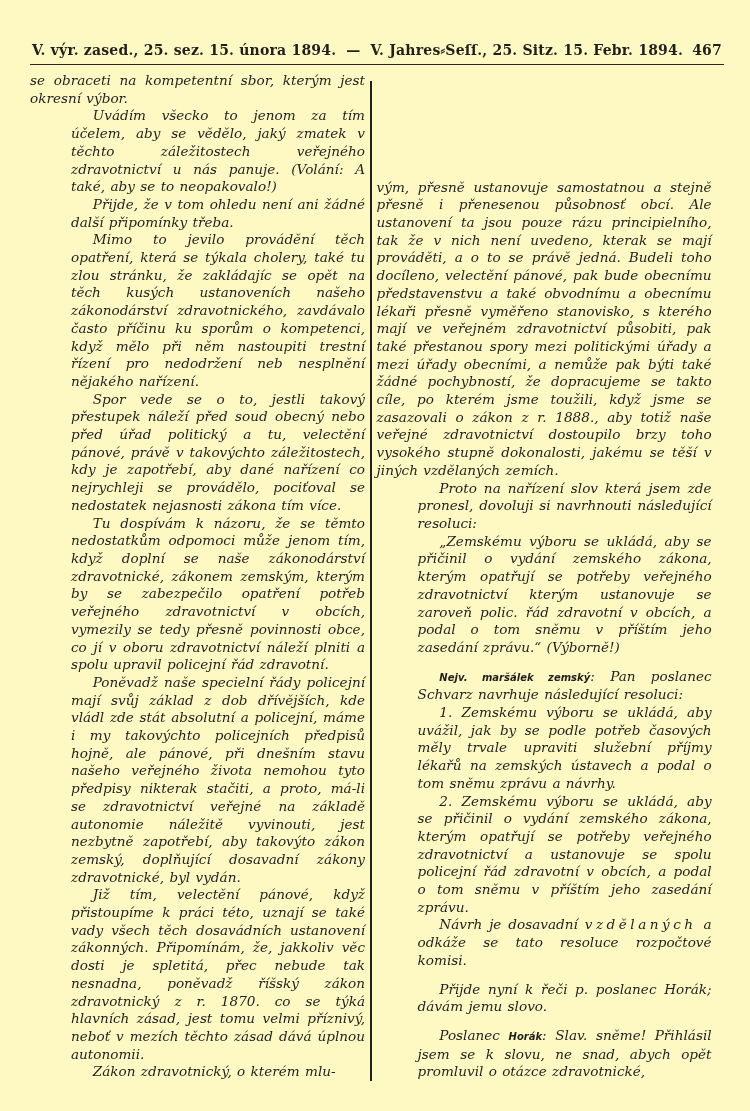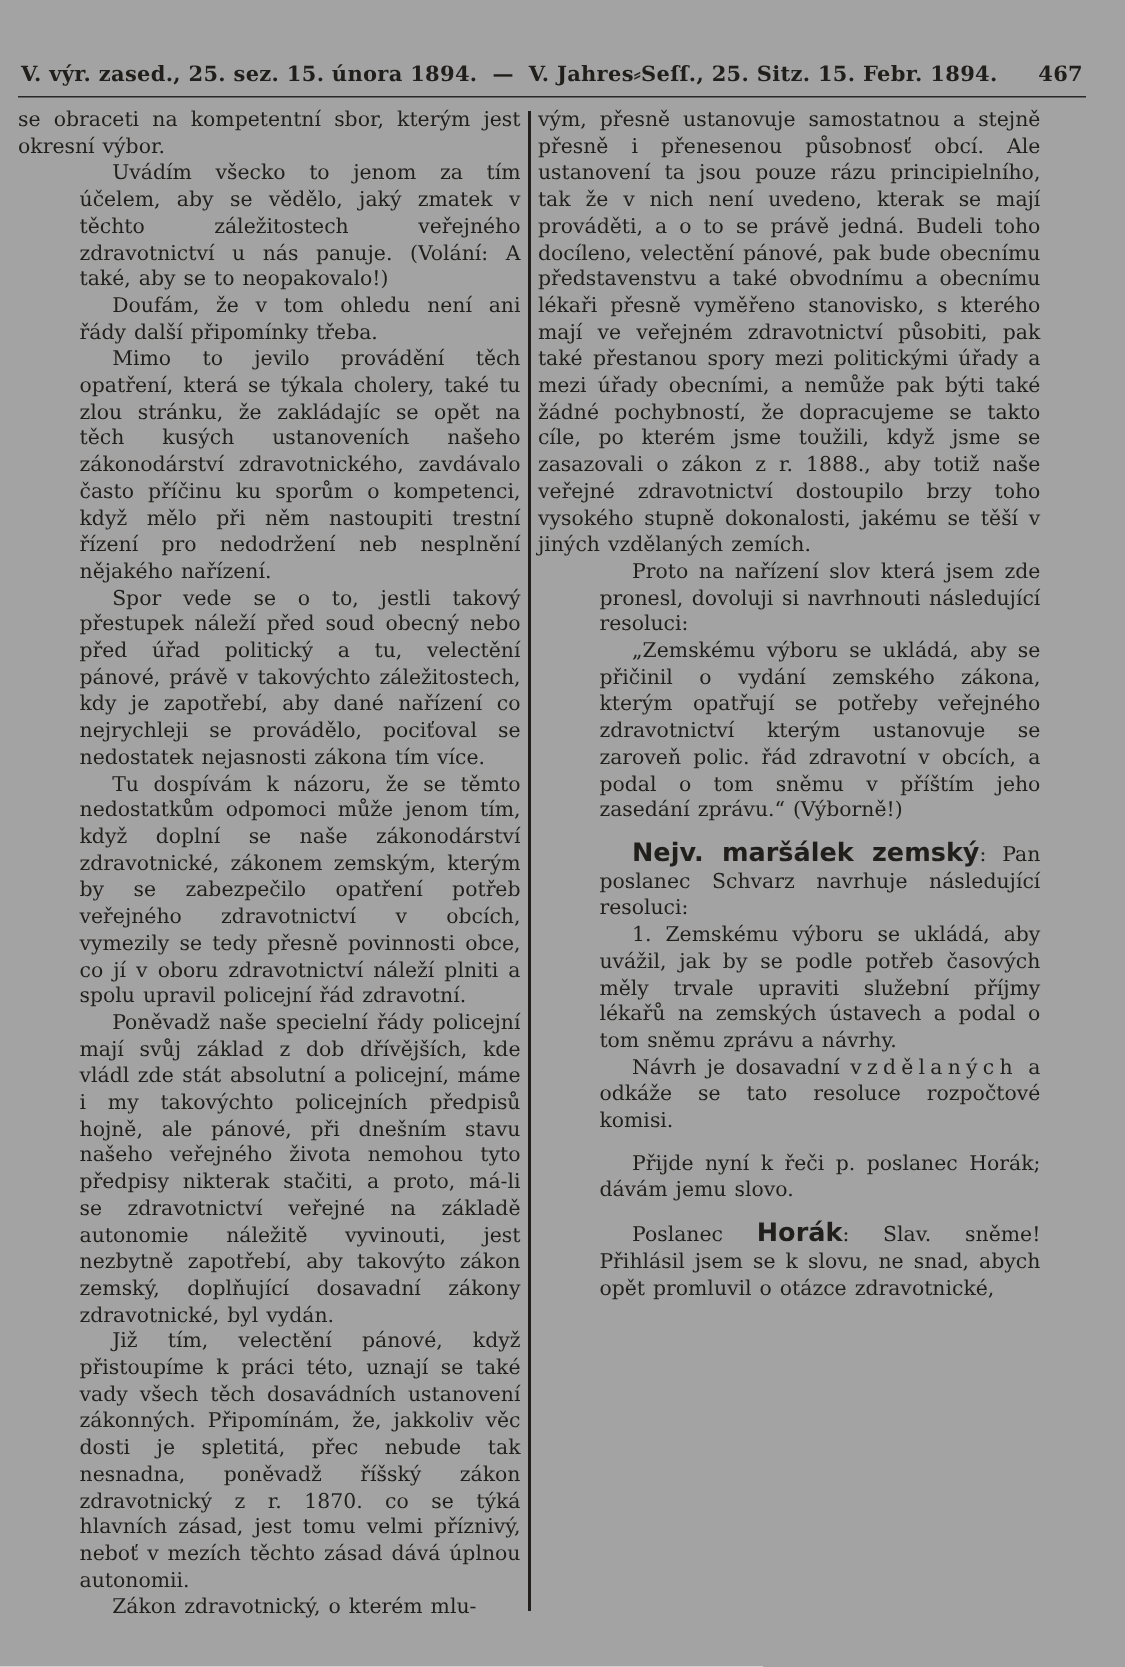--- a/index.html
+++ b/index.html
@@ -4,23 +4,23 @@
 <style>
   html, body {
     margin: 0;
     padding: 0;
     background: #f5f3ee;
   }
   .page {
     position: relative;
     width: 750px;
     height: 1111px;
-    background: #a3a3a3;
+    background: #fef9c3;
     box-sizing: border-box;
-    padding: 42px 26px 0 12px;
+    padding: 42px 26px 0 30px;
     font-family: "DejaVu Serif", "Liberation Serif", serif;
     color: #211f1c;
     overflow: hidden;
   }
   .header {
     display: flex;
     justify-content: space-between;
     align-items: baseline;
     font-weight: bold;
     font-size: 14px;
@@ -30,73 +30,75 @@
   }
   .header .sep { margin: 0 10px; }
   .fraktur { font-weight: bold; }
   .header-rule {
     border-bottom: 1.7px solid #2a2826;
     margin: 0 0 7px 0;
   }
   .columns {
     display: flex;
     margin-top: 6px;
-    align-items: flex-start;
+    align-items: flex-end;
+    font-style: italic;
   }
   .col {
     width: 335px;
     font-size: 13.6px;
     line-height: 17.7px;
     text-align: justify;
     word-spacing: 1px;
   }
   .divider {
     width: 1.6px;
     background: #211f1c;
     margin: 2px 5px 0 5px;
     min-height: 1000px;
   }
   .para { margin: 0; }
   .para.indent { text-indent: 1.6em; margin-left: 41px; }
   .para.gap { margin-top: 11px; }
   .bold {
     font-weight: bold;
     font-family: "DejaVu Sans", "Liberation Sans", sans-serif;
-    font-size: 17px;
+    font-size: 10px;
   }
   .spaced { letter-spacing: 3.5px; }
 </style>
 </head>
 <body>
 
 <div class="page">
   <div class="header">
     <div class="header-left">
       <span>V. výr. zased., 25. sez. 15. února 1894.</span><span class="sep">—</span><span class="fraktur">V. Jahres⸗Seſſ., 25. Sitz. 15. Febr. 1894.</span>
     </div>
     <span>467</span>
   </div>
   <div class="header-rule"></div>
   <div class="columns">
     <div class="col">
         <p class="para"><span>se obraceti na kompetentní sbor, kterým jest okresní výbor.</span></p>
         <p class="para indent"><span>Uvádím všecko to jenom za tím účelem, aby se vědělo, jaký zmatek v těchto záležitostech veřejného zdravotnictví u nás panuje. (Volání: A také, aby se to neopakovalo!)</span></p>
-        <p class="para indent"><span>Doufám, že v tom ohledu není ani řády další připomínky třeba.</span></p>
+        <p class="para indent"><span>Přijde, že v tom ohledu není ani žádné další připomínky třeba.</span></p>
         <p class="para indent"><span>Mimo to jevilo provádění těch opatření, která se týkala cholery, také tu zlou stránku, že zakládajíc se opět na těch kusých ustanoveních našeho zákonodárství zdravotnického, zavdávalo často příčinu ku sporům o kompetenci, když mělo při něm nastoupiti trestní řízení pro nedodržení neb nesplnění nějakého nařízení.</span></p>
         <p class="para indent"><span>Spor vede se o to, jestli takový přestupek náleží před soud obecný nebo před úřad politický a tu, velectění pánové, právě v takovýchto záležitostech, kdy je zapotřebí, aby dané nařízení co nejrychleji se provádělo, pociťoval se nedostatek nejasnosti zákona tím více.</span></p>
         <p class="para indent"><span>Tu dospívám k názoru, že se těmto nedostatkům odpomoci může jenom tím, když doplní se naše zákonodárství zdravotnické, zákonem zemským, kterým by se zabezpečilo opatření potřeb veřejného zdravotnictví v obcích, vymezily se tedy přesně povinnosti obce, co jí v oboru zdravotnictví náleží plniti a spolu upravil policejní řád zdravotní.</span></p>
         <p class="para indent"><span>Poněvadž naše specielní řády policejní mají svůj základ z dob dřívějších, kde vládl zde stát absolutní a policejní, máme i my takovýchto policejních předpisů hojně, ale pánové, při dnešním stavu našeho veřejného života nemohou tyto předpisy nikterak stačiti, a proto, má-li se zdravotnictví veřejné na základě autonomie náležitě vyvinouti, jest nezbytně zapotřebí, aby takovýto zákon zemský, doplňující dosavadní zákony zdravotnické, byl vydán.</span></p>
         <p class="para indent"><span>Již tím, velectění pánové, když přistoupíme k práci této, uznají se také vady všech těch dosavádních ustanovení zákonných. Připomínám, že, jakkoliv věc dosti je spletitá, přec nebude tak nesnadna, poněvadž říšský zákon zdravotnický z r. 1870. co se týká hlavních zásad, jest tomu velmi příznivý, neboť v mezích těchto zásad dává úplnou autonomii.</span></p>
         <p class="para indent"><span>Zákon zdravotnický, o kterém mlu-</span></p>
       </div>
     <div class="divider"></div>
     <div class="col">
         <p class="para"><span>vým, přesně ustanovuje samostatnou a stejně přesně i přenesenou působnosť obcí. Ale ustanovení ta jsou pouze rázu principielního, tak že v nich není uvedeno, kterak se mají prováděti, a o to se právě jedná. Budeli toho docíleno, velectění pánové, pak bude obecnímu představenstvu a také obvodnímu a obecnímu lékaři přesně vyměřeno stanovisko, s kterého mají ve veřejném zdravotnictví působiti, pak také přestanou spory mezi politickými úřady a mezi úřady obecními, a nemůže pak býti také žádné pochybností, že dopracujeme se takto cíle, po kterém jsme toužili, když jsme se zasazovali o zákon z r. 1888., aby totiž naše veřejné zdravotnictví dostoupilo brzy toho vysokého stupně dokonalosti, jakému se těší v jiných vzdělaných zemích.</span></p>
         <p class="para indent"><span>Proto na nařízení slov která jsem zde pronesl, dovoluji si navrhnouti následující resoluci:</span></p>
         <p class="para indent"><span>„Zemskému výboru se ukládá, aby se přičinil o vydání zemského zákona, kterým opatřují se potřeby veřejného zdravotnictví kterým ustanovuje se zaroveň polic. řád zdravotní v obcích, a podal o tom sněmu v příštím jeho zasedání zprávu.“ (Výborně!)</span></p>
         <p class="para indent gap"><span class="bold">Nejv. maršálek zemský</span><span>: Pan poslanec Schvarz navrhuje následující resoluci:</span></p>
         <p class="para indent"><span>1. Zemskému výboru se ukládá, aby uvážil, jak by se podle potřeb časových měly trvale upraviti služební příjmy lékařů na zemských ústavech a podal o tom sněmu zprávu a návrhy.</span></p>
+        <p class="para indent"><span>2. Zemskému výboru se ukládá, aby se přičinil o vydání zemského zákona, kterým opatřují se potřeby veřejného zdravotnictví a ustanovuje se spolu policejní řád zdravotní v obcích, a podal o tom sněmu v příštím jeho zasedání zprávu.</span></p>
         <p class="para indent"><span>Návrh je dosavadní </span><span class="spaced">vzdělaných</span><span> a odkáže se tato resoluce rozpočtové komisi.</span></p>
         <p class="para indent gap"><span>Přijde nyní k řeči p. poslanec Horák; dávám jemu slovo.</span></p>
         <p class="para indent gap"><span>Poslanec </span><span class="bold">Horák</span><span>: Slav. sněme! Přihlásil jsem se k slovu, ne snad, abych opět promluvil o otázce zdravotnické,</span></p>
       </div>
   </div>
 </div>
 
 </body></html>

